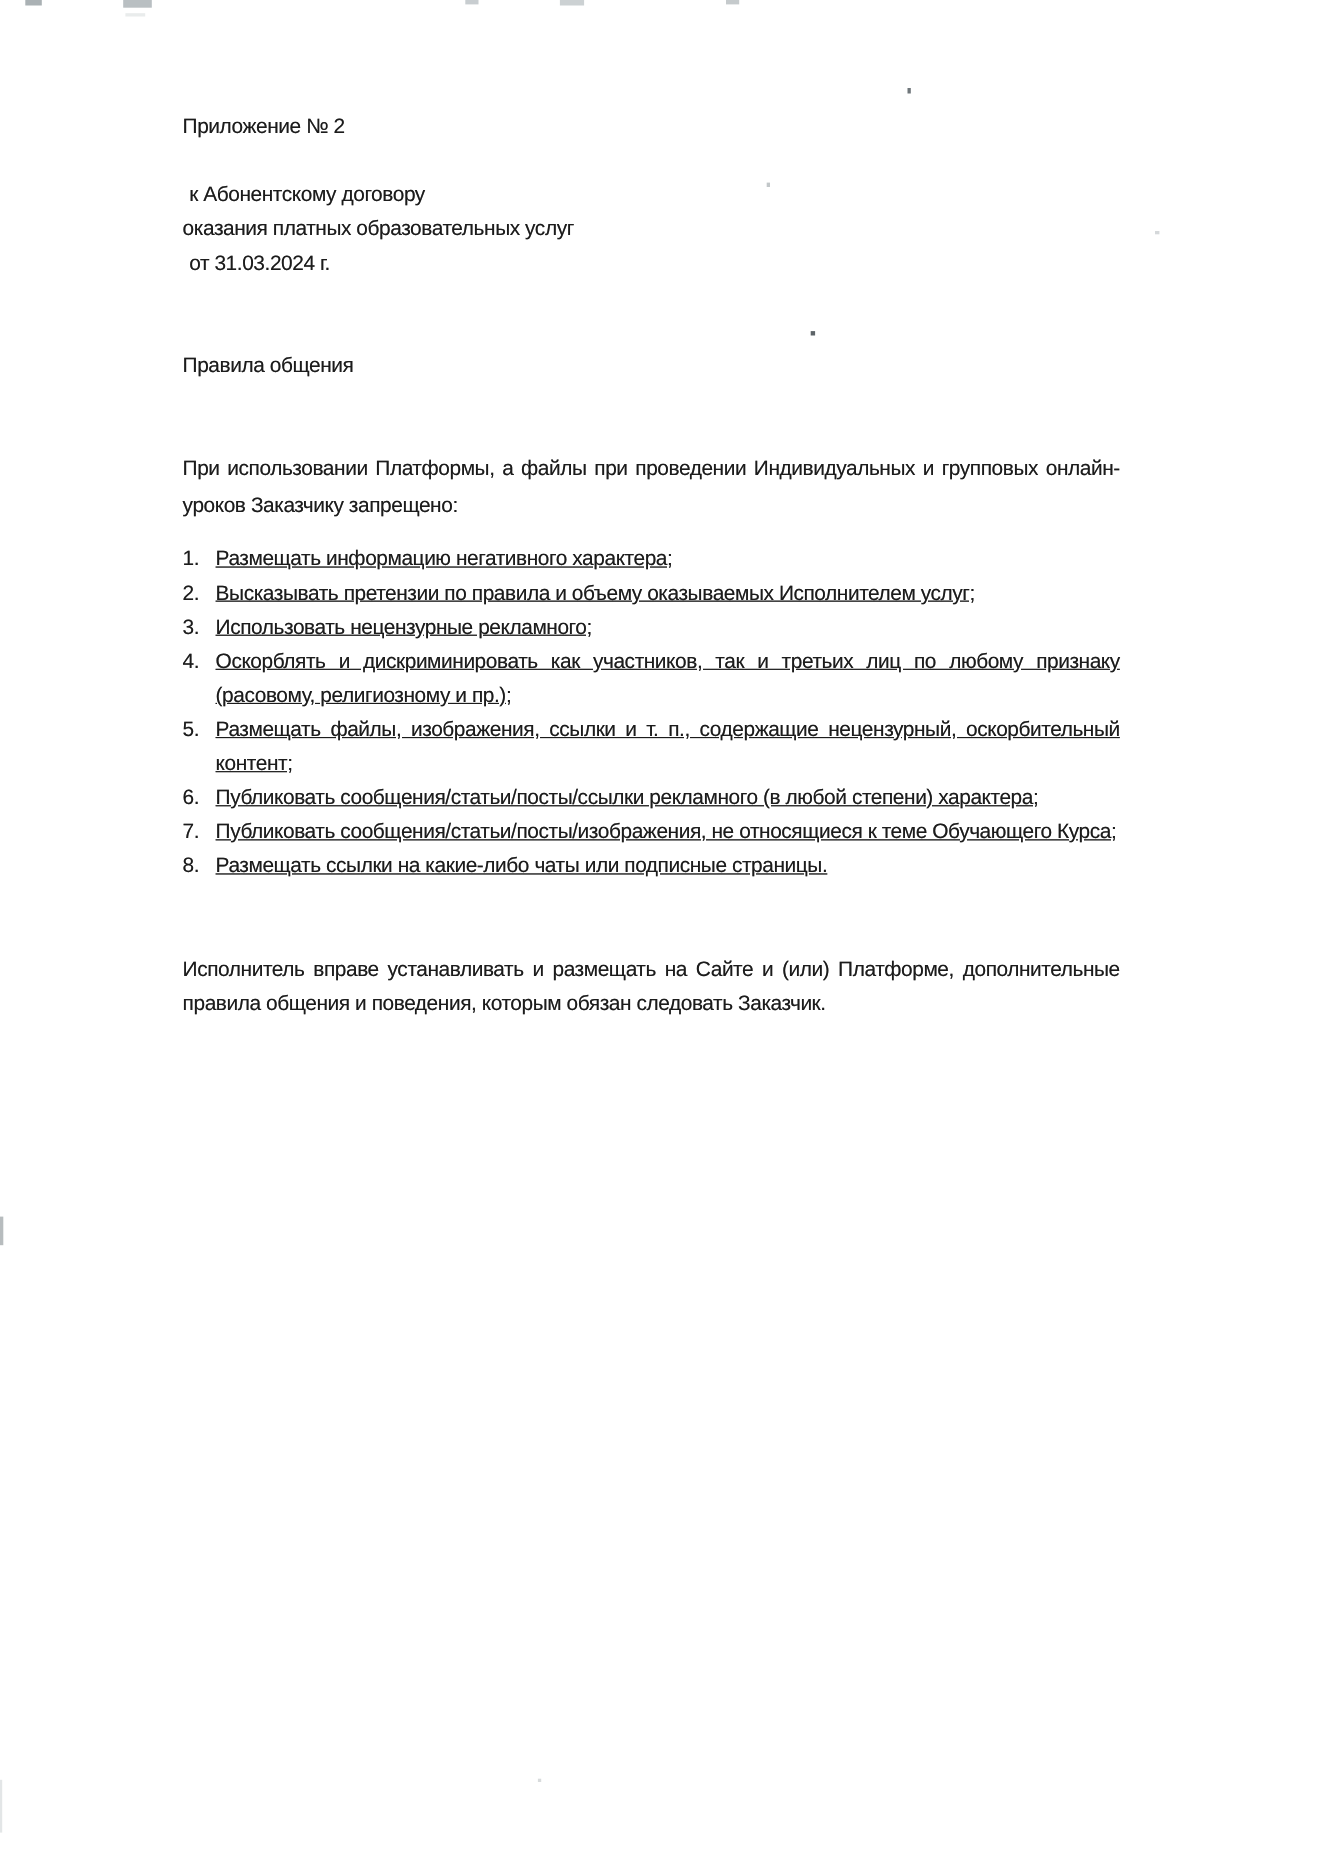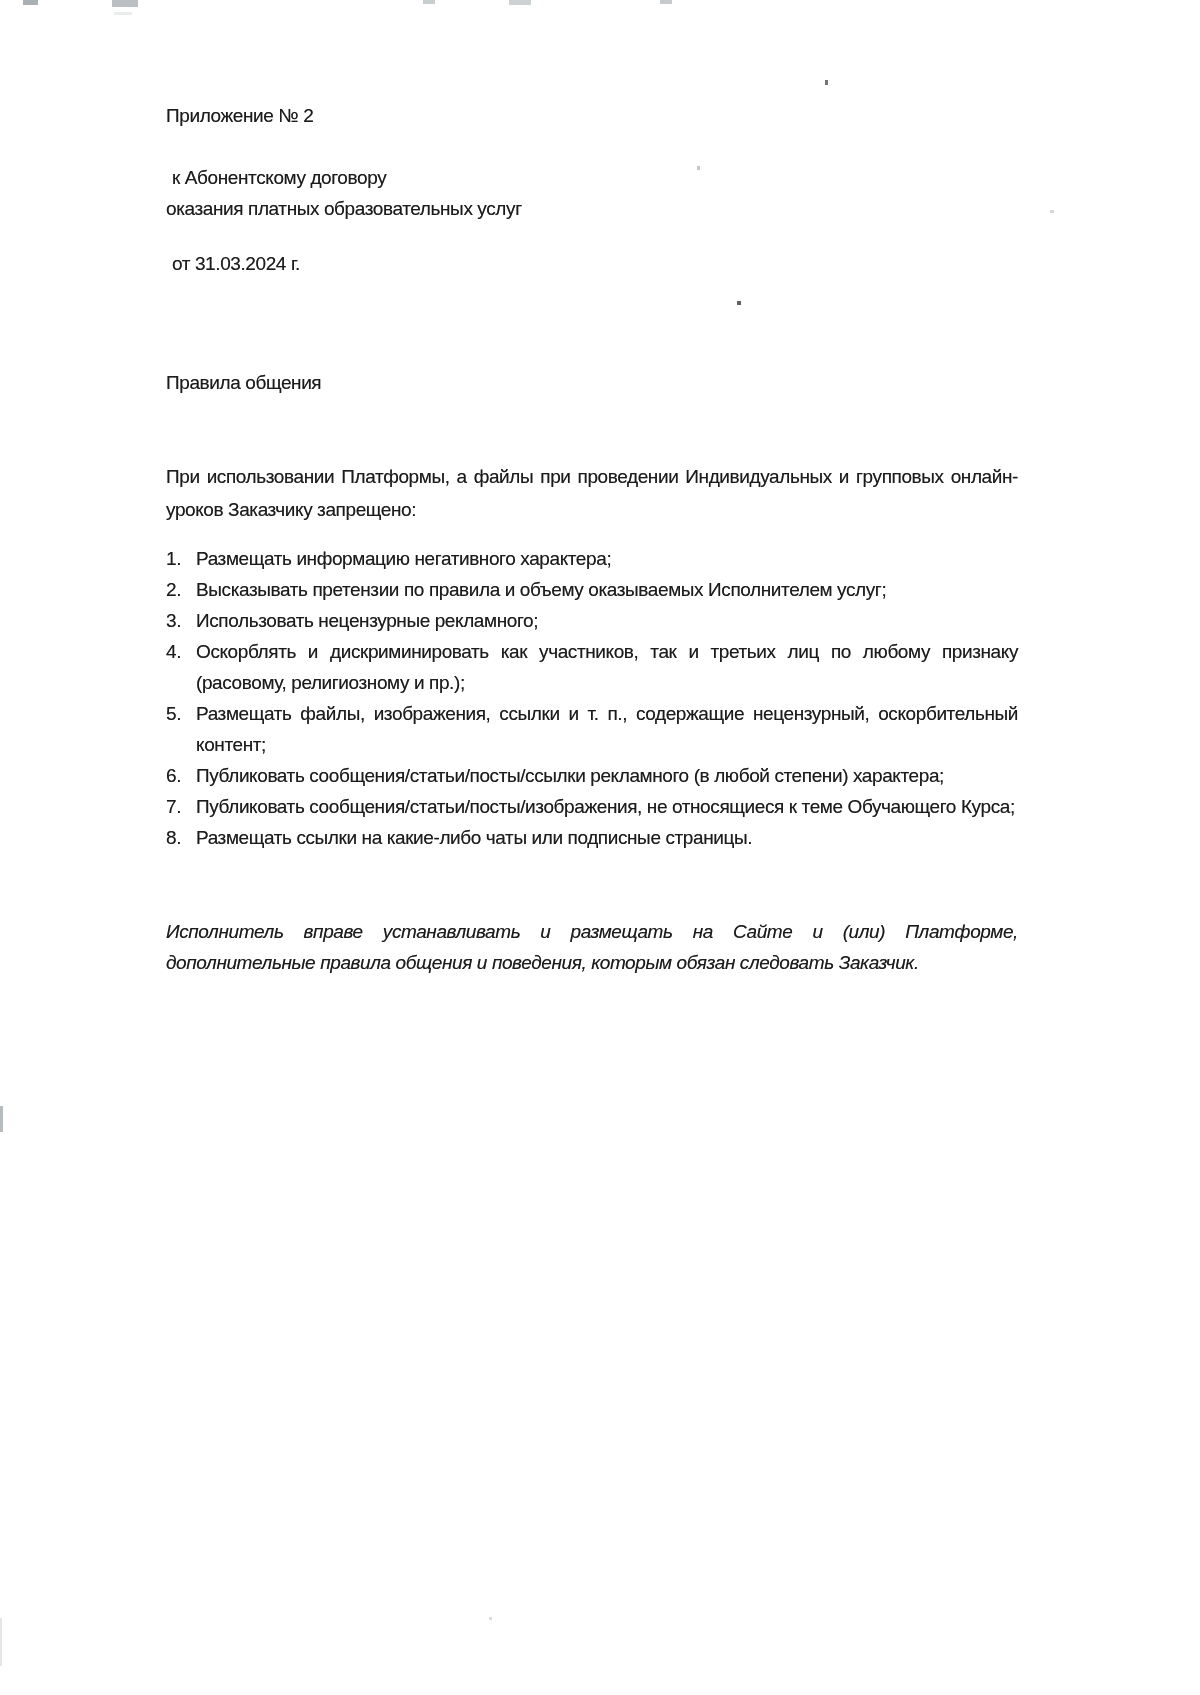--- a/index.html
+++ b/index.html
@@ -32,55 +32,54 @@
     line-height: 31px;
   }
   .contract-ref {
     margin-top: 31px;
   }
   .contract-ref p {
     line-height: 31px;
   }
   .contract-ref p.sp {     
     padding-left: 6px;
-    margin-top: 24px;
   }
   .section-title {
-    margin-top: 88px;
+    margin-top: 62px;
     line-height: 31px;
   }
   .intro {
     margin-top: 62px;
     line-height: 33px;
     text-align: justify;
   }
   ol.rules {
     list-style: none;
     margin: 17px 0 0 0;
     padding: 0;
     counter-reset: rule;
+    text-decoration: underline;
   }
   ol.rules li {
     counter-increment: rule;
     position: relative;
     padding-left: 30px;
     line-height: 31px;
     text-align: justify;
   }
   ol.rules li::before {
     content: counter(rule) ".";
     position: absolute;
     left: 0;
     top: 0;
   }
   .closing {
     margin-top: 63px;
     line-height: 31px;
     text-align: justify;
-    font-style: italic;
   }
 
   
   .artifact {
     position: absolute;
     pointer-events: none;
   }
   .a1  { left: 23px;   top: 0;      width: 15px; height: 5px;  background: #aab1b4; }
   .a2  { left: 112px;  top: 0;      width: 26px; height: 7px;  background: #b9bfc2; }
   .a2b { left: 114px;  top: 12px;   width: 18px; height: 3px;  background: #e9ecec; }

